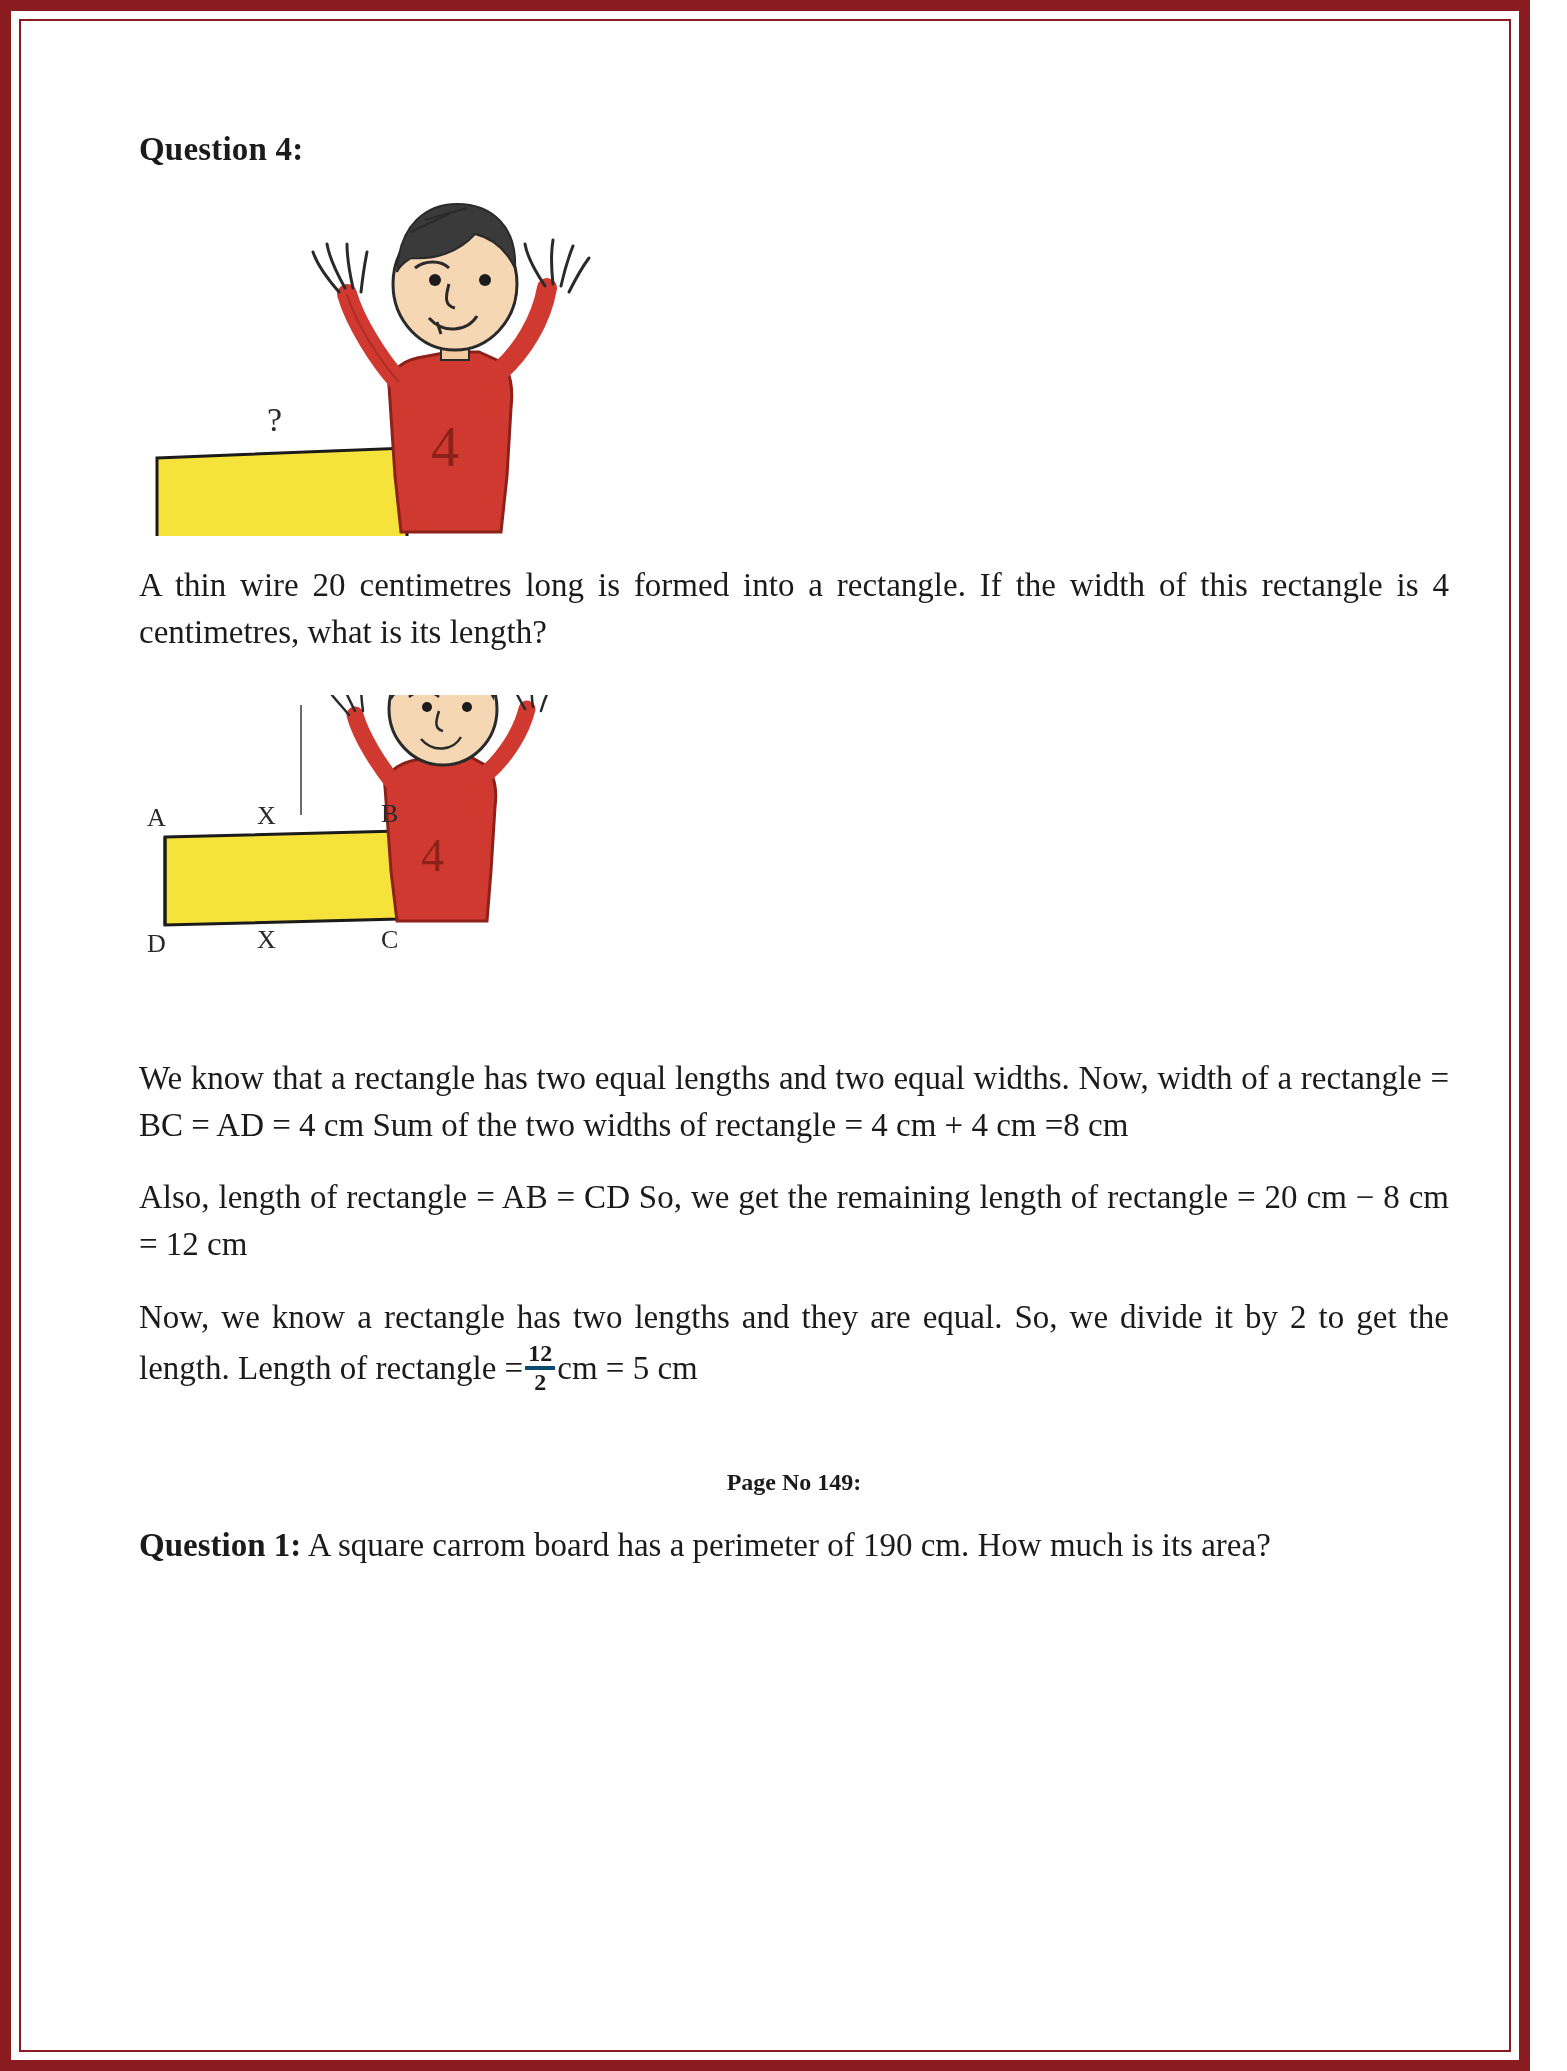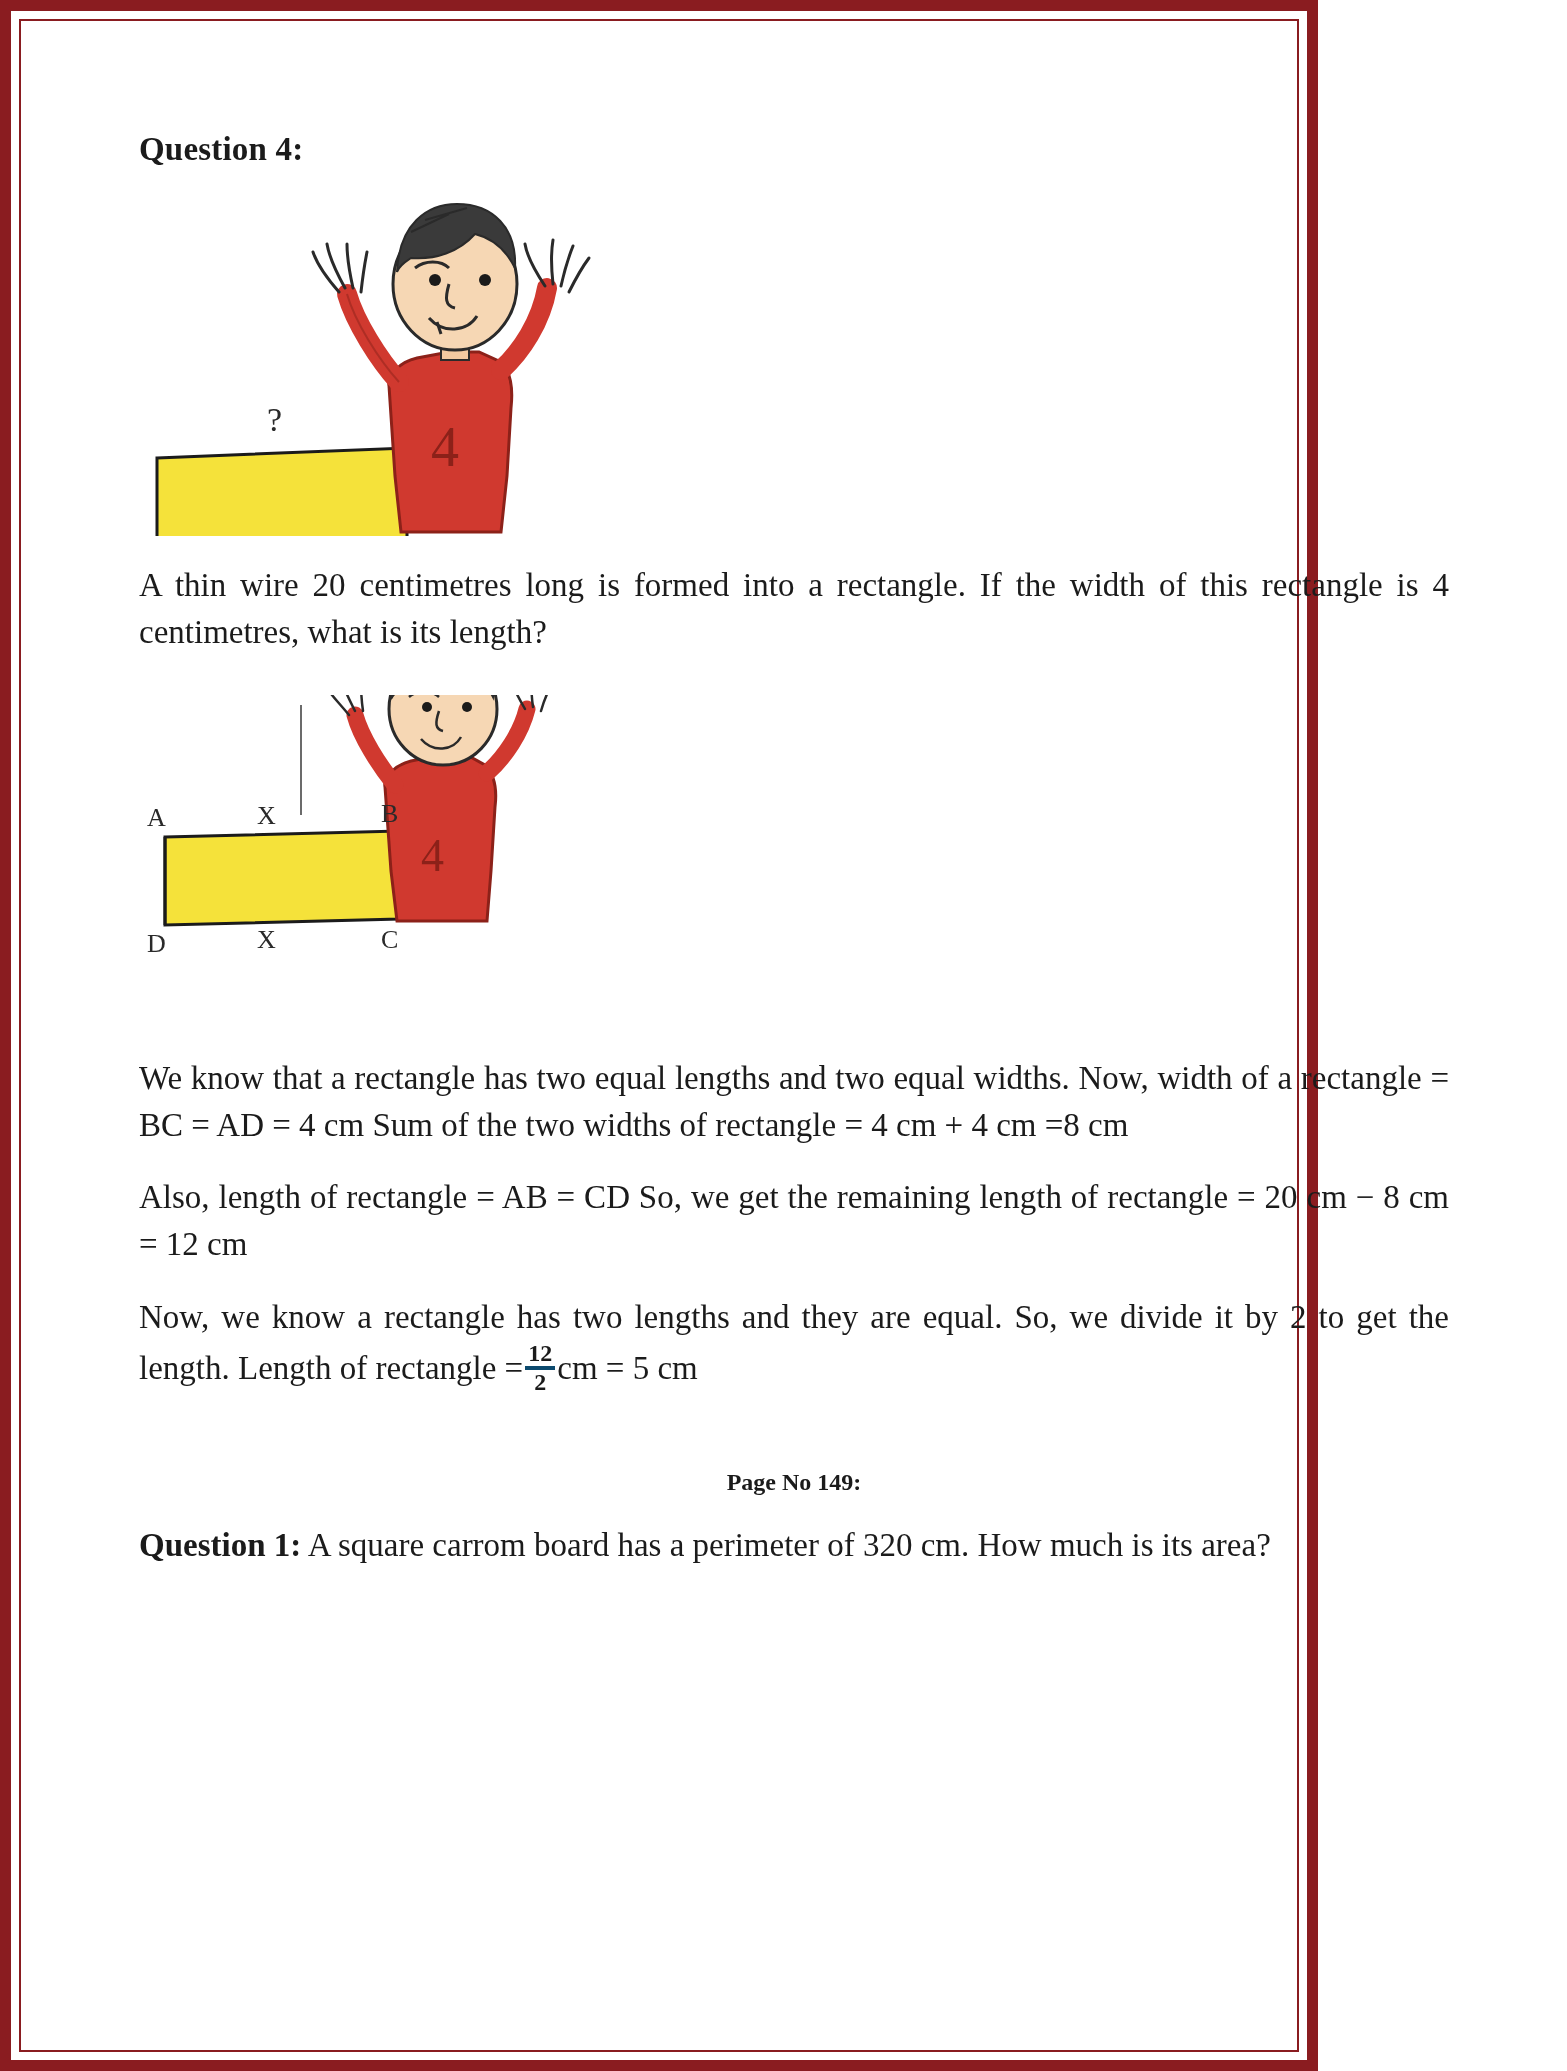--- a/index.html
+++ b/index.html
@@ -12,21 +12,21 @@
     height: 2071px;
     font-family: "Liberation Serif", serif;
     color: #1b1b1b;
     overflow: hidden;
   }
 
   .page-frame {
     position: absolute;
     left: 0;
     top: 0;
-    width: 1318px;
+    width: 1530px;
     height: 2071px;
     box-sizing: border-box;
     border: 11px solid #8a1c20;
     background: #ffffff;
   }
   .page-frame-inner {
     position: absolute;
     left: 8px;
     top: 8px;
     right: 8px;
@@ -232,17 +232,17 @@
     <div class="para">Also, length of rectangle = AB = CD So, we get the remaining length of rectangle = 20 cm − 8 cm = 12 cm</div>
 
     <div class="para">
       <span>Now, we know a rectangle has two lengths and they are equal. So, we divide it by 2 to get the length. Length of rectangle =</span><span class="frac"><span class="num">12</span><span class="den">2</span></span><span>cm =  5 cm</span>
     </div>
 
     <div class="page-no">Page No 149:</div>
 
     <div class="q1-block">
       <span class="q-label">Question 1:</span>
-      <span>A square carrom board has a perimeter of 320 cm. How much is its area?</span>
+      <span>A square carrom board has a perimeter of 190 cm. How much is its area?</span>
     </div>
 
   </div>
 </div>
 
 </body></html>

